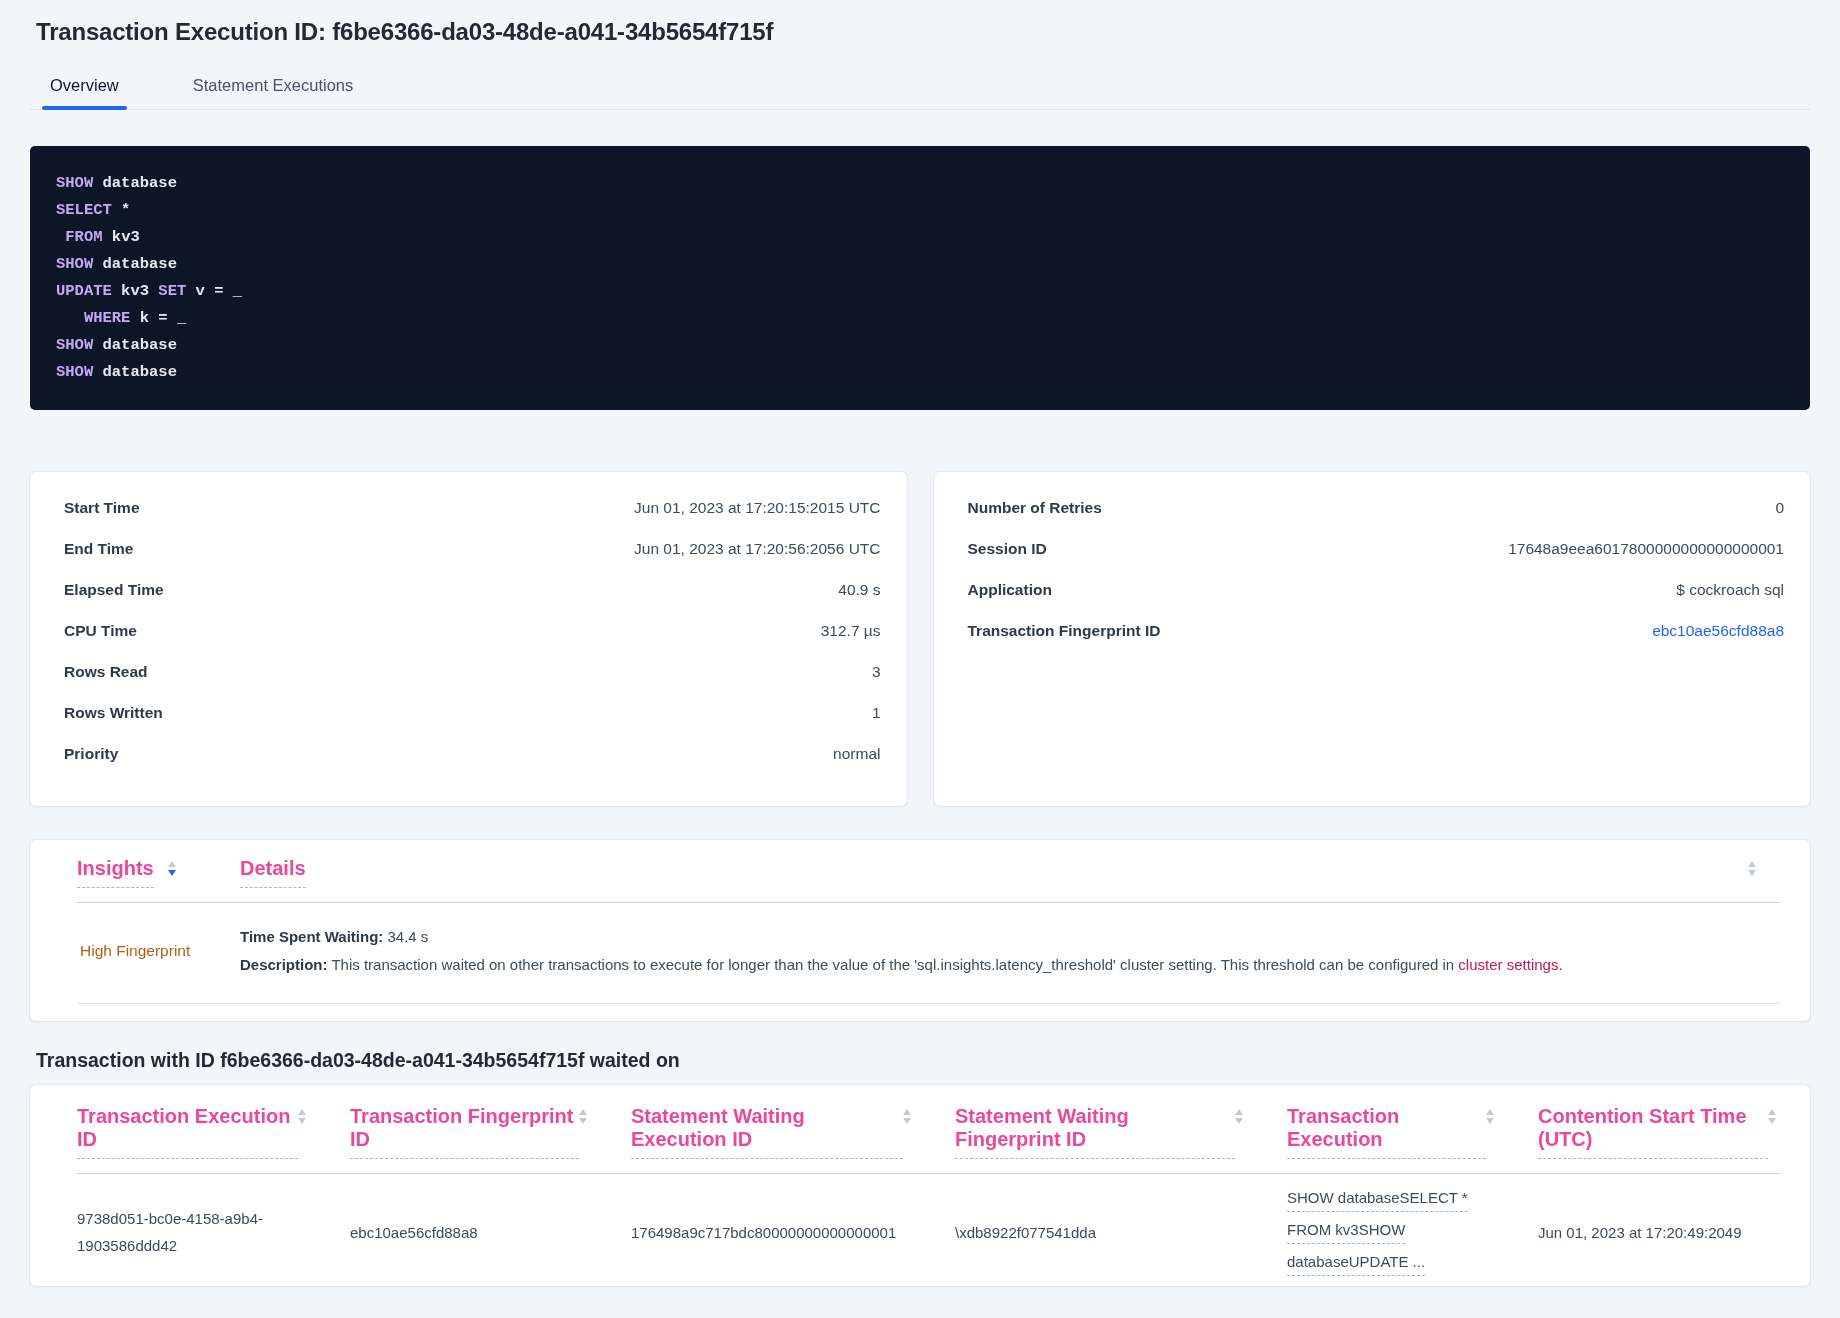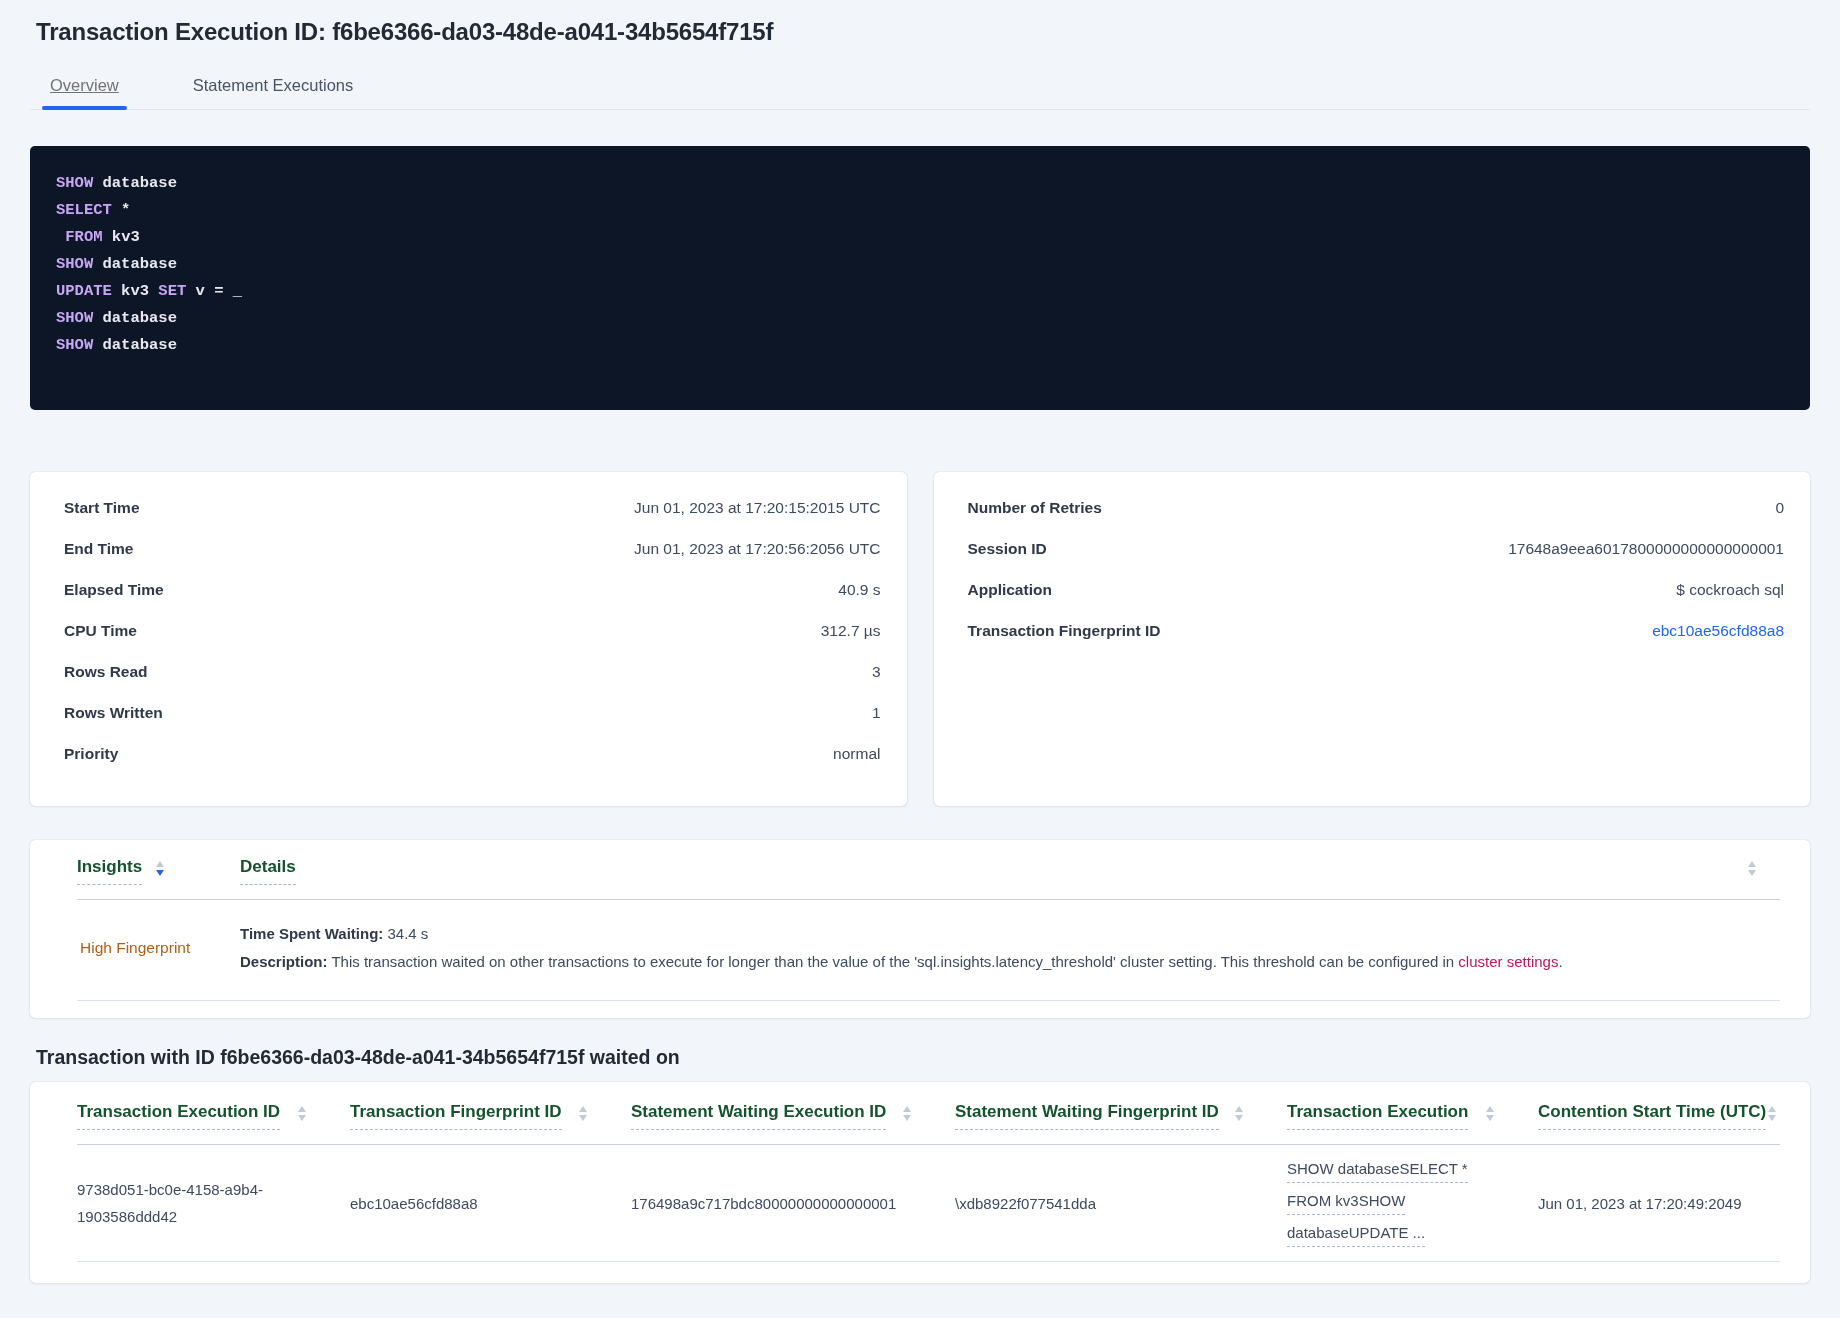--- a/index.html
+++ b/index.html
@@ -18,21 +18,21 @@
   }
   .tabbar {
     margin-top:16px; padding-left:12px;
     display:flex; gap:58px;
     border-bottom:1px solid #e0e6ee;
   }
   .tab {
     position:relative; cursor:pointer;
     padding:14px 8px 14px; font-size:16.5px; font-weight:500; color:#475467;
   }
-  .tab.active { color:#737373;text-decoration:underline; }
+  .tab.active { color:#0f172a; }
   .tab.active::after {
     content:""; position:absolute; left:0; right:0; bottom:-1px;
     height:4px; background:#2265f1; border-radius:2px;
   }
 
   
   .codeblock {
     margin-top:36px; height:264px;
     background:#0d1626; border-radius:5px;
     padding:24px 26px;
@@ -52,21 +52,21 @@
   .cards-row { display:flex; gap:27px; margin-top:62px; }
   .summary-card { flex:1; padding:27px 26px 20px 34px; }
   .kv-row { display:flex; justify-content:space-between; align-items:baseline; height:41px; font-size:15.5px; }
   .kv-label { font-weight:700; color:#30394a; }
   .kv-value { color:#3e4a5e; text-align:right; }
   .kv-value.link { color:#2265f1; cursor:pointer; }
 
   
   .insights-card { margin-top:34px; padding:17px 30px 17px 47px; }
   .th-label {
-    display:inline-block; font-size:17px; font-weight:700; color:#14532d;
+    display:inline-block; font-size:20px; font-weight:700; color:#ec4899;
     padding-bottom:7px; border-bottom:1px dashed #a9b5c8;
   }
   .sorter { display:inline-flex; flex-direction:column; align-items:center; gap:3px; padding-top:4px; cursor:pointer; }
   .tri-up { width:0; height:0; border-left:4.5px solid transparent; border-right:4.5px solid transparent; border-bottom:6px solid #c2cad9; }
   .tri-down { width:0; height:0; border-left:4.5px solid transparent; border-right:4.5px solid transparent; border-top:6px solid #c2cad9; }
   .sorter.desc .tri-down { border-top-color:#2265f1; }
   .ins-header { display:flex; align-items:flex-start; }
   .ins-col1 { width:163px; display:flex; gap:14px; }
   .ins-sorter-right { margin-left:auto; margin-right:24px; }
   .divider { height:1px; background:#c9d0dc; margin-top:14px; }
@@ -103,20 +103,21 @@
     <div class="tab active">Overview</div>
     <div class="tab">Statement Executions</div>
   </div>
 
   <div class="codeblock">
     <div class="code-line"><span class="kw">SHOW</span><span> database</span></div>
     <div class="code-line"><span class="kw">SELECT</span><span> *</span></div>
     <div class="code-line"><span> </span><span class="kw">FROM</span><span> kv3</span></div>
     <div class="code-line"><span class="kw">SHOW</span><span> database</span></div>
     <div class="code-line"><span class="kw">UPDATE</span><span> kv3 </span><span class="kw">SET</span><span> v = _</span></div>
+    <div class="code-line"><span>   </span><span class="kw">WHERE</span><span> k = _</span></div>
     <div class="code-line"><span class="kw">SHOW</span><span> database</span></div>
     <div class="code-line"><span class="kw">SHOW</span><span> database</span></div>
   </div>
 
   <div class="cards-row">
 
     <div class="card summary-card">
       <div class="kv-row">
         <span class="kv-label">Start Time</span>
         <span class="kv-value">Jun 01, 2023 at 17:20:15:2015 UTC</span>

